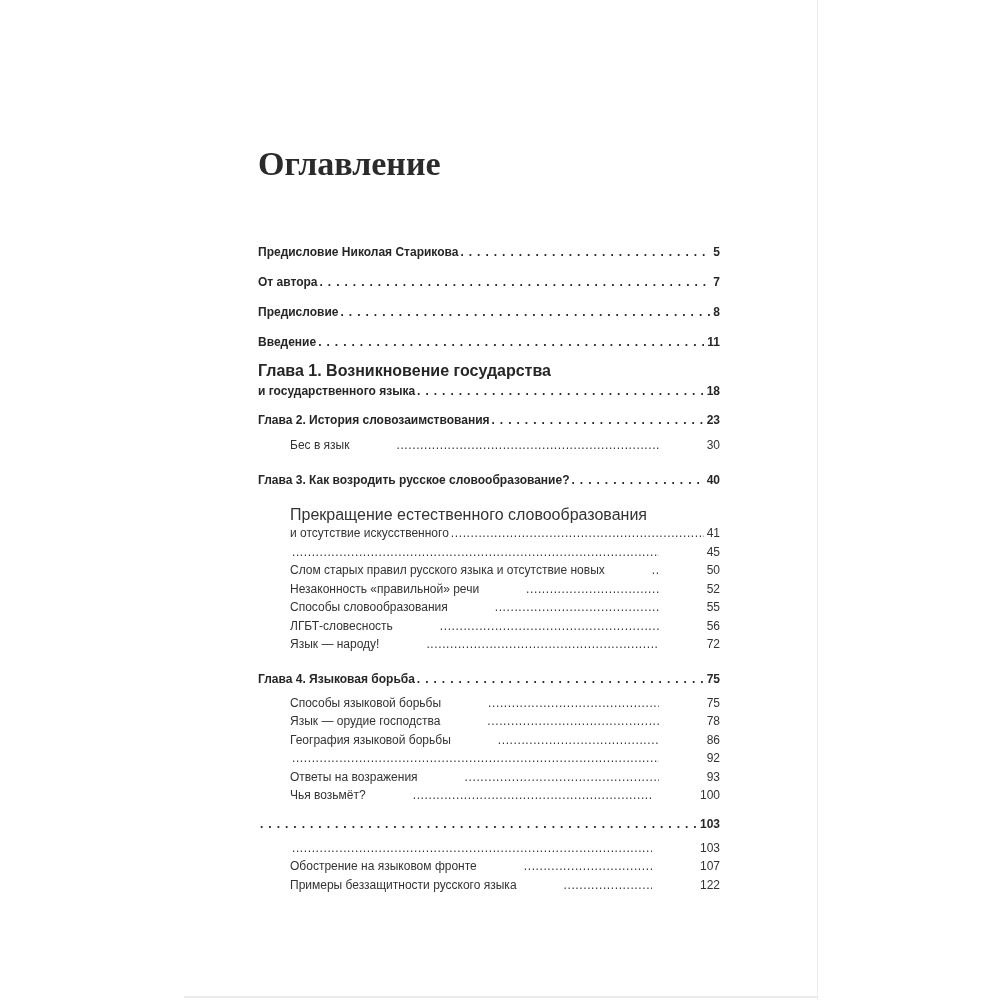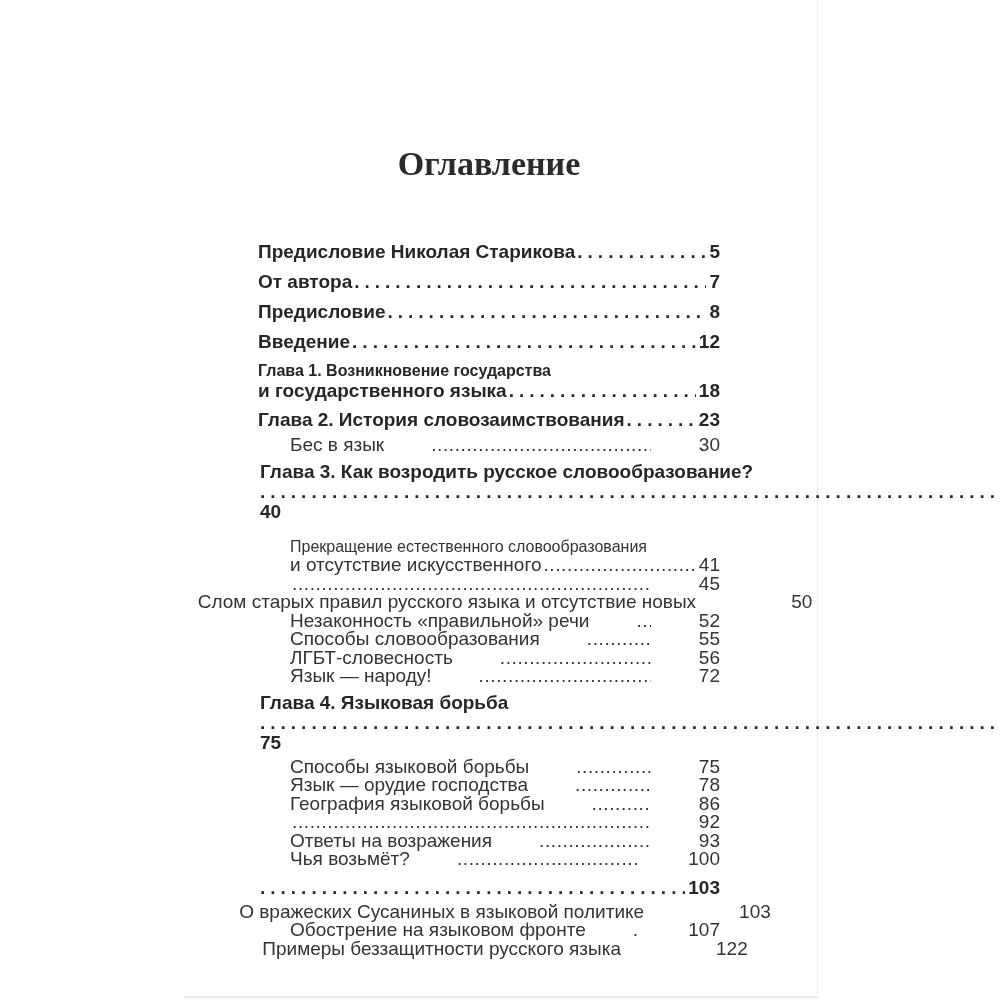--- a/index.html
+++ b/index.html
@@ -30,37 +30,37 @@
     top: 996px;
     width: 634px;
     height: 2px;
     background: #ebebeb;
   }
   .title {
     position: absolute;
     top: 121px;
     left: 258px;
     width: 462px;
-    text-align: center;
+    text-align: left;
     font-family: "Liberation Serif", serif;
     font-weight: 700;
     font-size: 34px;
     line-height: 40px;
     color: #2b2b2b;
   }
   .toc {
     position: absolute;
     top: 242px;
     left: 258px;
     width: 462px;
   }
   .row {
     display: flex;
     align-items: baseline;
-    font-size: 19px;
+    font-size: 12px;
     justify-content: center;
   }
   .bold, .bold .row {
     font-weight: 700;
     line-height: 20px;
     color: #262626;
   }
   .sub, .sub .row {
     font-weight: 400;
     line-height: 18.5px;
@@ -74,21 +74,21 @@
     overflow: hidden;
     white-space: nowrap;
     margin: 0 3px 0 2px;
   }
   .bold .dots { letter-spacing: 5px; }
   .sub .dots  { letter-spacing: 0.6px; }
   .page { flex: 0 0 auto; }
   
   .mt10 { margin-top: 10px; }
   .mt9  { margin-top: 9px;  }
-  .mt7  { margin-top: 7px; flex-direction: column;  }
+  .mt7  { margin-top: 15px;  }
   .mt6  { margin-top: 6px;  }
   .mt5  { margin-top: 5px;  }
   .mt3  { margin-top: 16px;  }
 </style>
 </head>
 <body>
 
 <div class="canvas">
   <div class="edge-right"></div>
   <div class="edge-bottom"></div>
@@ -111,21 +111,21 @@
 
     <div class="row bold mt10">
       <span class="label">Предисловие</span>
       <span class="dots">................................................................................................................................................................................................................................................</span>
       <span class="page">8</span>
     </div>
 
     <div class="row bold mt10">
       <span class="label">Введение</span>
       <span class="dots">................................................................................................................................................................................................................................................</span>
-      <span class="page">12</span>
+      <span class="page">11</span>
     </div>
 
     <div class="bold two-line mt9">
       <span class="line1">Глава 1. Возникновение государства</span>
       <div class="row">
         <span class="label">и государственного языка</span>
         <span class="dots">................................................................................................................................................................................................................................................</span>
         <span class="page">18</span>
       </div>
     </div>
@@ -232,21 +232,20 @@
       <span class="dots">................................................................................................................................................................................................................................................</span>
       <span class="page">100</span>
     </div>
 
     <div class="row bold mt9">
       <span class="dots">................................................................................................................................................................................................................................................</span>
       <span class="page">103</span>
     </div>
 
     <div class="row sub mt5">
-      <span class="label">О вражеских Сусаниных в языковой политике</span>
       <span class="dots">................................................................................................................................................................................................................................................</span>
       <span class="page">103</span>
     </div>
 
     <div class="row sub">
       <span class="label">Обострение на языковом фронте</span>
       <span class="dots">................................................................................................................................................................................................................................................</span>
       <span class="page">107</span>
     </div>
 

